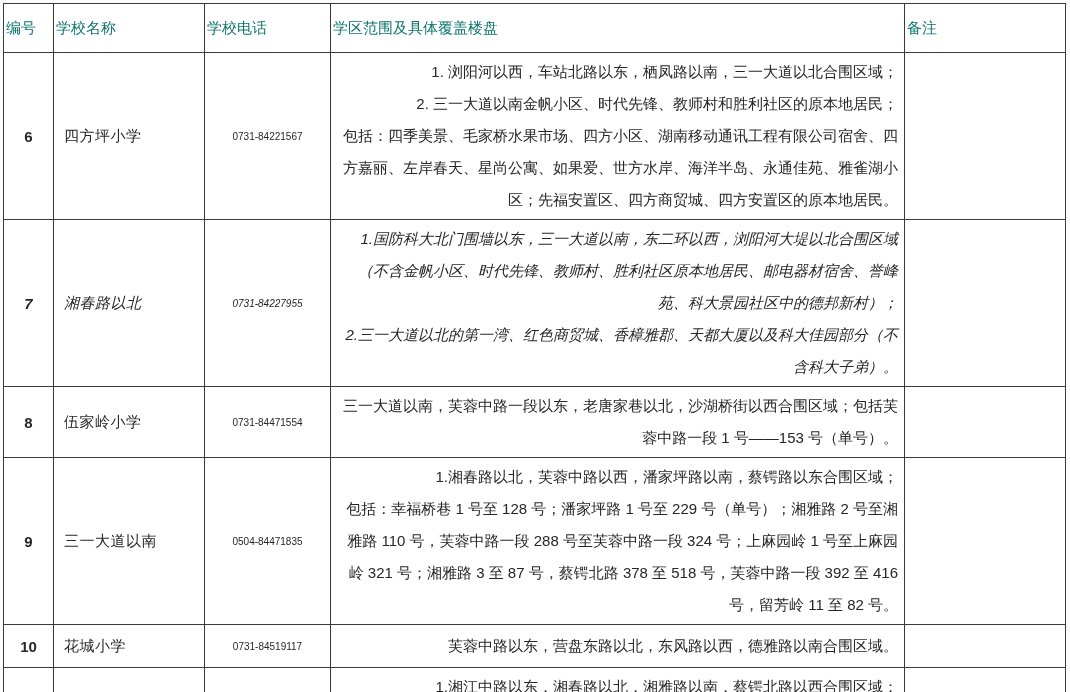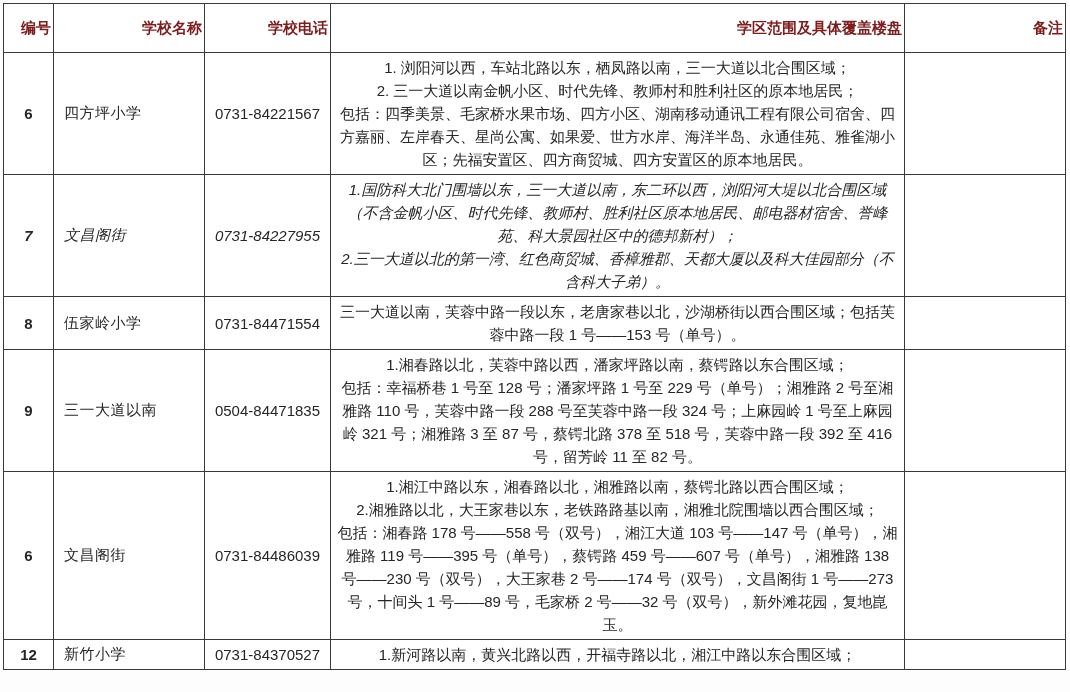--- a/index.html
+++ b/index.html
@@ -15,34 +15,34 @@
     border-collapse: collapse;
     table-layout: fixed;
     margin: 3px 0 0 3px;
     width: 1062px;
     background: #ffffff;
   }
   th, td { border: 1.5px solid #3a3a3a; overflow: hidden; }
   th {
     height: 49px;
     font-size: 15px;
-    font-weight: bold;
-    text-align: right;
+    font-weight: normal;
+    text-align: left;
     vertical-align: middle;
-    color: #7f1d1d;
+    color: #0f766e;
     padding: 0 2px;
   }
   td { vertical-align: middle; font-size: 15px; }
   td.c-id   { text-align: center; font-weight: 600; font-size: 15px; }
   td.c-name { text-align: left; padding-left: 10px; letter-spacing: .5px; margin-top: 44px; }
-  td.c-phone{ text-align: center; font-size: 15px; }
+  td.c-phone{ text-align: center; font-size: 10px; }
   td.c-district {
-    text-align: center;
+    text-align: right;
     padding: 3px 6px;
-    line-height: 23px;
+    line-height: 32px;
     white-space: pre-wrap;
     word-break: break-all;
   }
   td.c-note { }
   tr.r6  td { height: 118px; }
   tr.r7  td { height: 116px; font-style: italic; }
   tr.r8  td { height: 51px;  }
   tr.r9  td { height: 120px; }
   tr.r10 td { height: 43px;  }
   tr.r11 td { height: 163px; }
@@ -73,39 +73,46 @@
       <td class="c-id">6</td>
       <td class="c-name">四方坪小学</td>
       <td class="c-phone">0731-84221567</td>
       <td class="c-district">1. 浏阳河以西，车站北路以东，栖凤路以南，三一大道以北合围区域；
 2. 三一大道以南金帆小区、时代先锋、教师村和胜利社区的原本地居民；
 包括：四季美景、毛家桥水果市场、四方小区、湖南移动通讯工程有限公司宿舍、四方嘉丽、左岸春天、星尚公寓、如果爱、世方水岸、海洋半岛、永通佳苑、雅雀湖小区；先福安置区、四方商贸城、四方安置区的原本地居民。</td>
       <td class="c-note"></td>
     </tr>
     <tr class="r7">
       <td class="c-id">7</td>
-      <td class="c-name">文昌阁街</td>
+      <td class="c-name">湘春路以北</td>
       <td class="c-phone">0731-84227955</td>
       <td class="c-district">1.国防科大北门围墙以东，三一大道以南，东二环以西，浏阳河大堤以北合围区域（不含金帆小区、时代先锋、教师村、胜利社区原本地居民、邮电器材宿舍、誉峰苑、科大景园社区中的德邦新村）；
 2.三一大道以北的第一湾、红色商贸城、香樟雅郡、天都大厦以及科大佳园部分（不含科大子弟）。</td>
       <td class="c-note"></td>
     </tr>
     <tr class="r8">
       <td class="c-id">8</td>
       <td class="c-name">伍家岭小学</td>
       <td class="c-phone">0731-84471554</td>
       <td class="c-district">三一大道以南，芙蓉中路一段以东，老唐家巷以北，沙湖桥街以西合围区域；包括芙蓉中路一段 1 号——153 号（单号）。</td>
       <td class="c-note"></td>
     </tr>
     <tr class="r9">
       <td class="c-id">9</td>
       <td class="c-name">三一大道以南</td>
       <td class="c-phone">0504-84471835</td>
       <td class="c-district">1.湘春路以北，芙蓉中路以西，潘家坪路以南，蔡锷路以东合围区域；
 包括：幸福桥巷 1 号至 128 号；潘家坪路 1 号至 229 号（单号）；湘雅路 2 号至湘雅路 110 号，芙蓉中路一段 288 号至芙蓉中路一段 324 号；上麻园岭 1 号至上麻园岭 321 号；湘雅路 3 至 87 号，蔡锷北路 378 至 518 号，芙蓉中路一段 392 至 416 号，留芳岭 11 至 82 号。</td>
+      <td class="c-note"></td>
+    </tr>
+    <tr class="r10">
+      <td class="c-id">10</td>
+      <td class="c-name">花城小学</td>
+      <td class="c-phone">0731-84519117</td>
+      <td class="c-district">芙蓉中路以东，营盘东路以北，东风路以西，德雅路以南合围区域。</td>
       <td class="c-note"></td>
     </tr>
     <tr class="r11">
       <td class="c-id">6</td>
       <td class="c-name">文昌阁街</td>
       <td class="c-phone">0731-84486039</td>
       <td class="c-district">1.湘江中路以东，湘春路以北，湘雅路以南，蔡锷北路以西合围区域；
 2.湘雅路以北，大王家巷以东，老铁路路基以南，湘雅北院围墙以西合围区域；
 包括：湘春路 178 号——558 号（双号），湘江大道 103 号——147 号（单号），湘雅路 119 号——395 号（单号），蔡锷路 459 号——607 号（单号），湘雅路 138 号——230 号（双号），大王家巷 2 号——174 号（双号），文昌阁街 1 号——273 号，十间头 1 号——89 号，毛家桥 2 号——32 号（双号），新外滩花园，复地崑玉。</td>
       <td class="c-note"></td>

